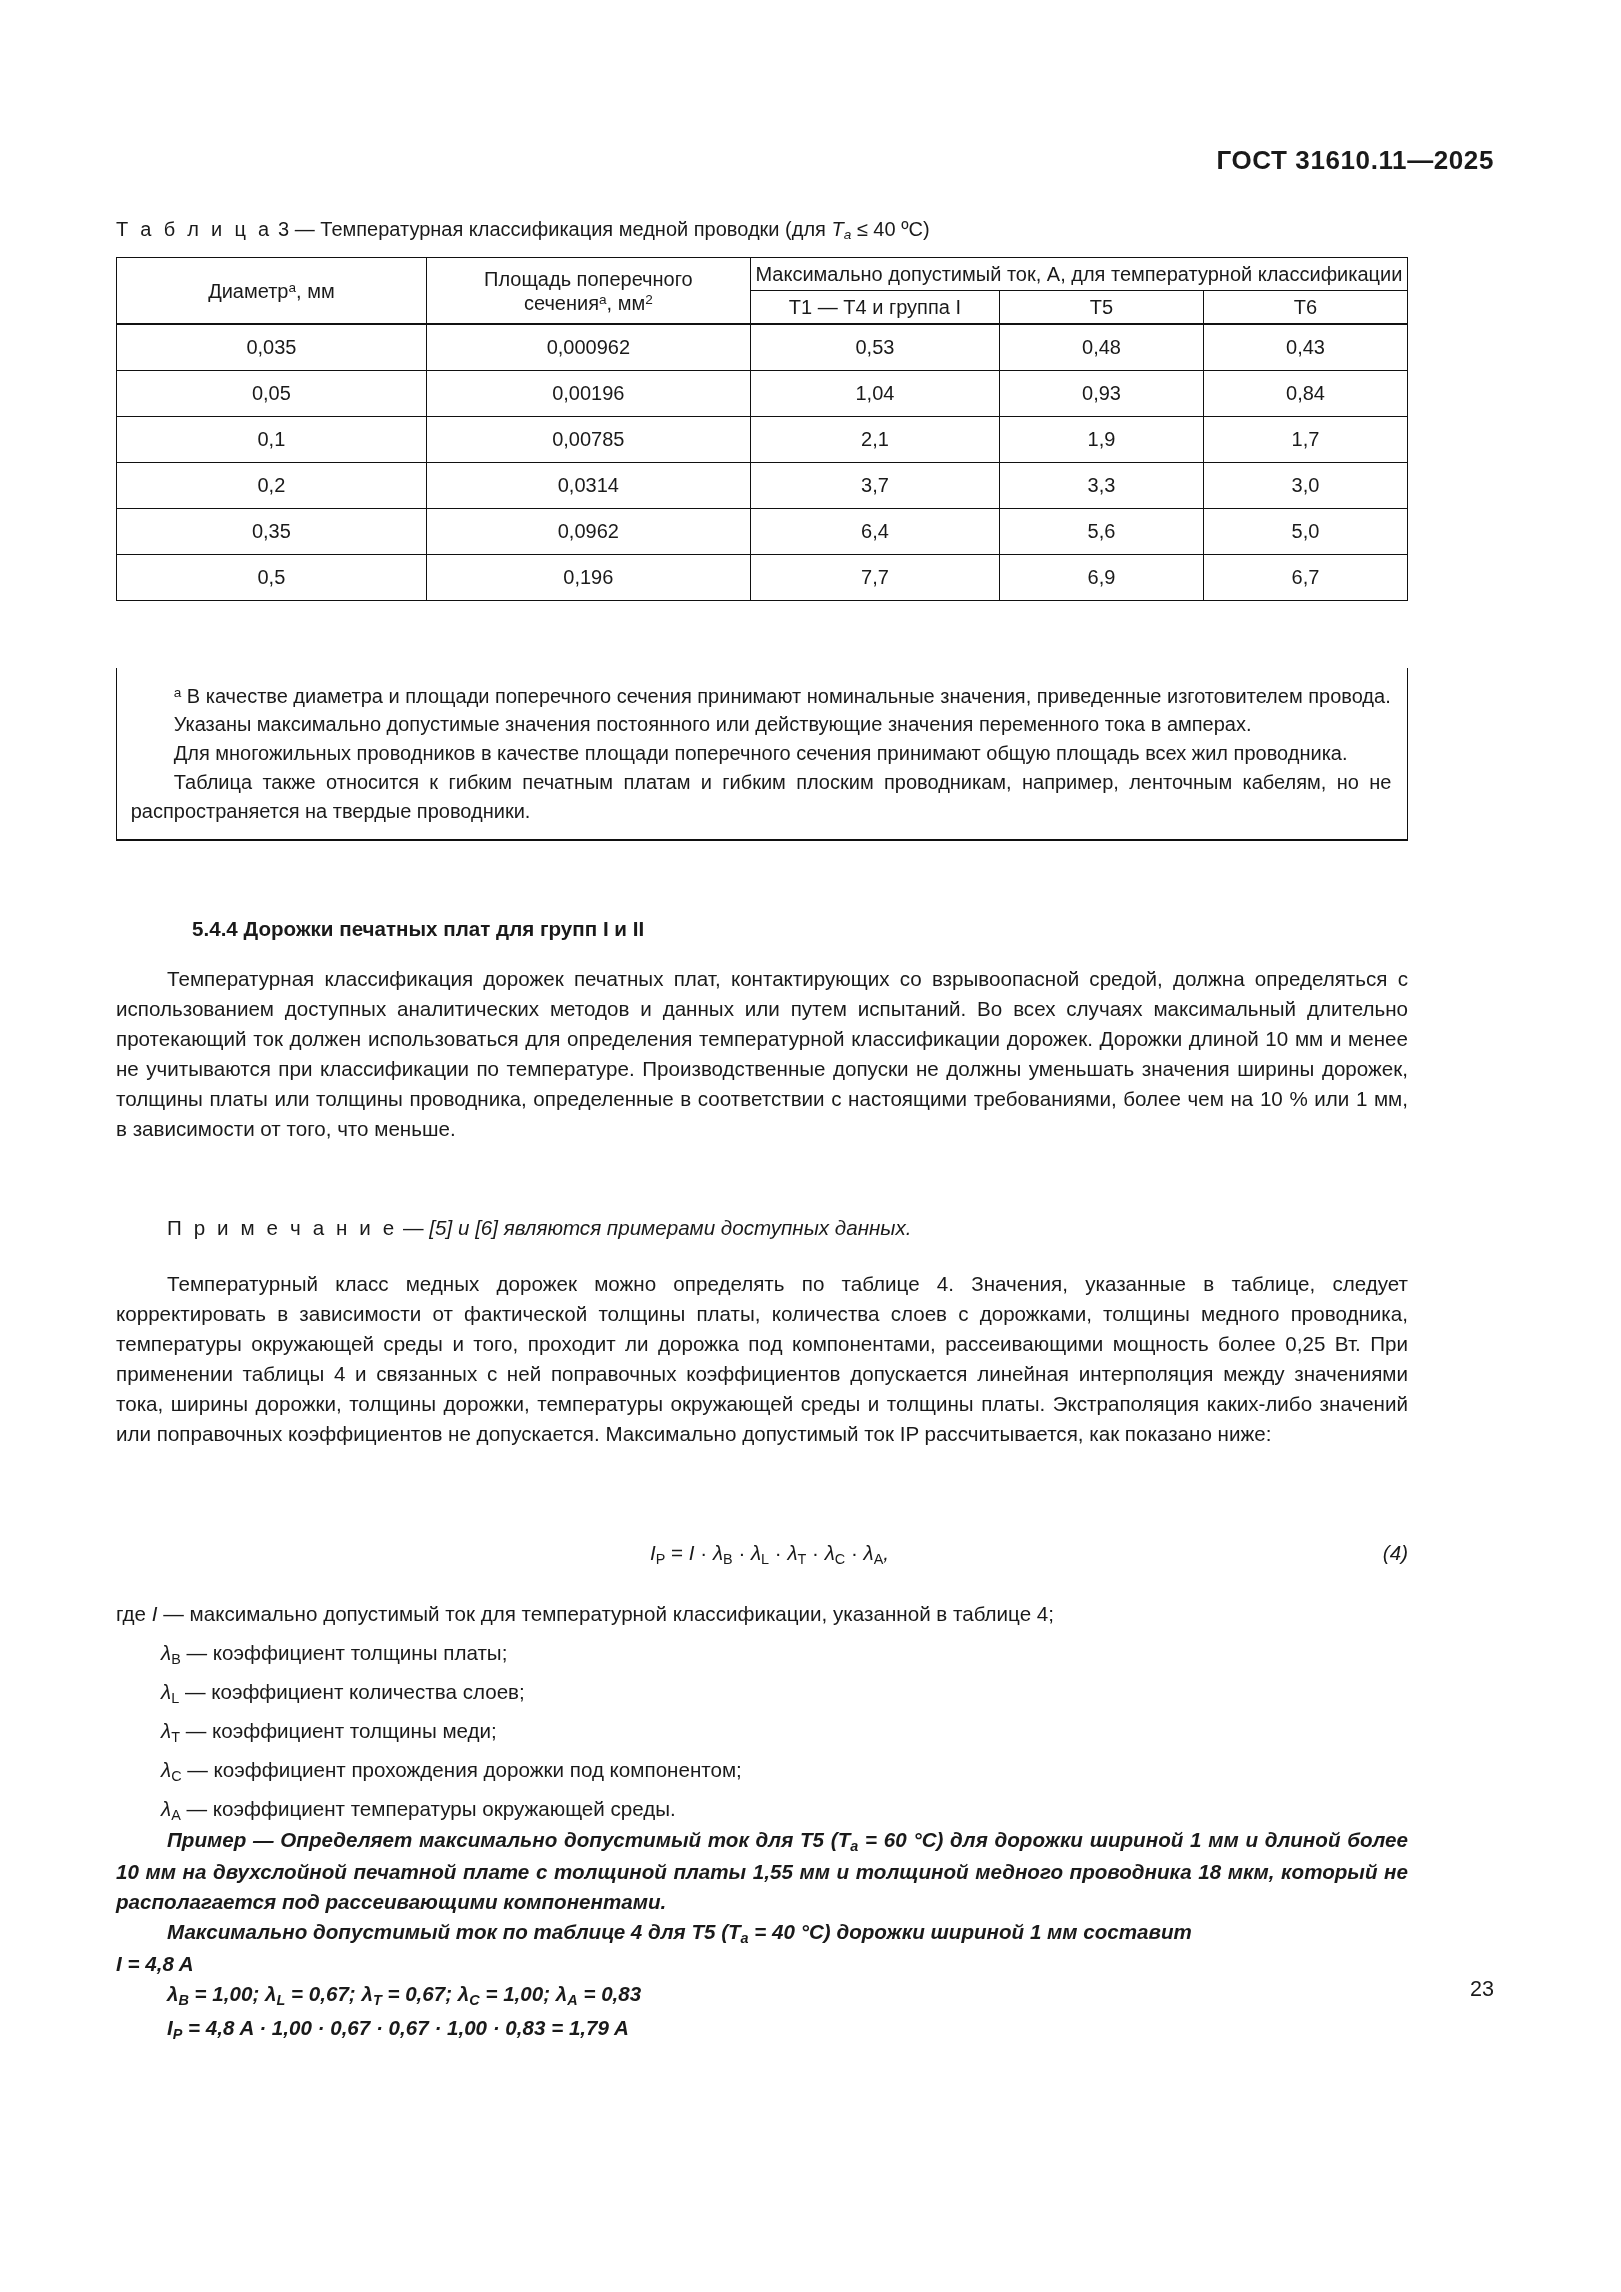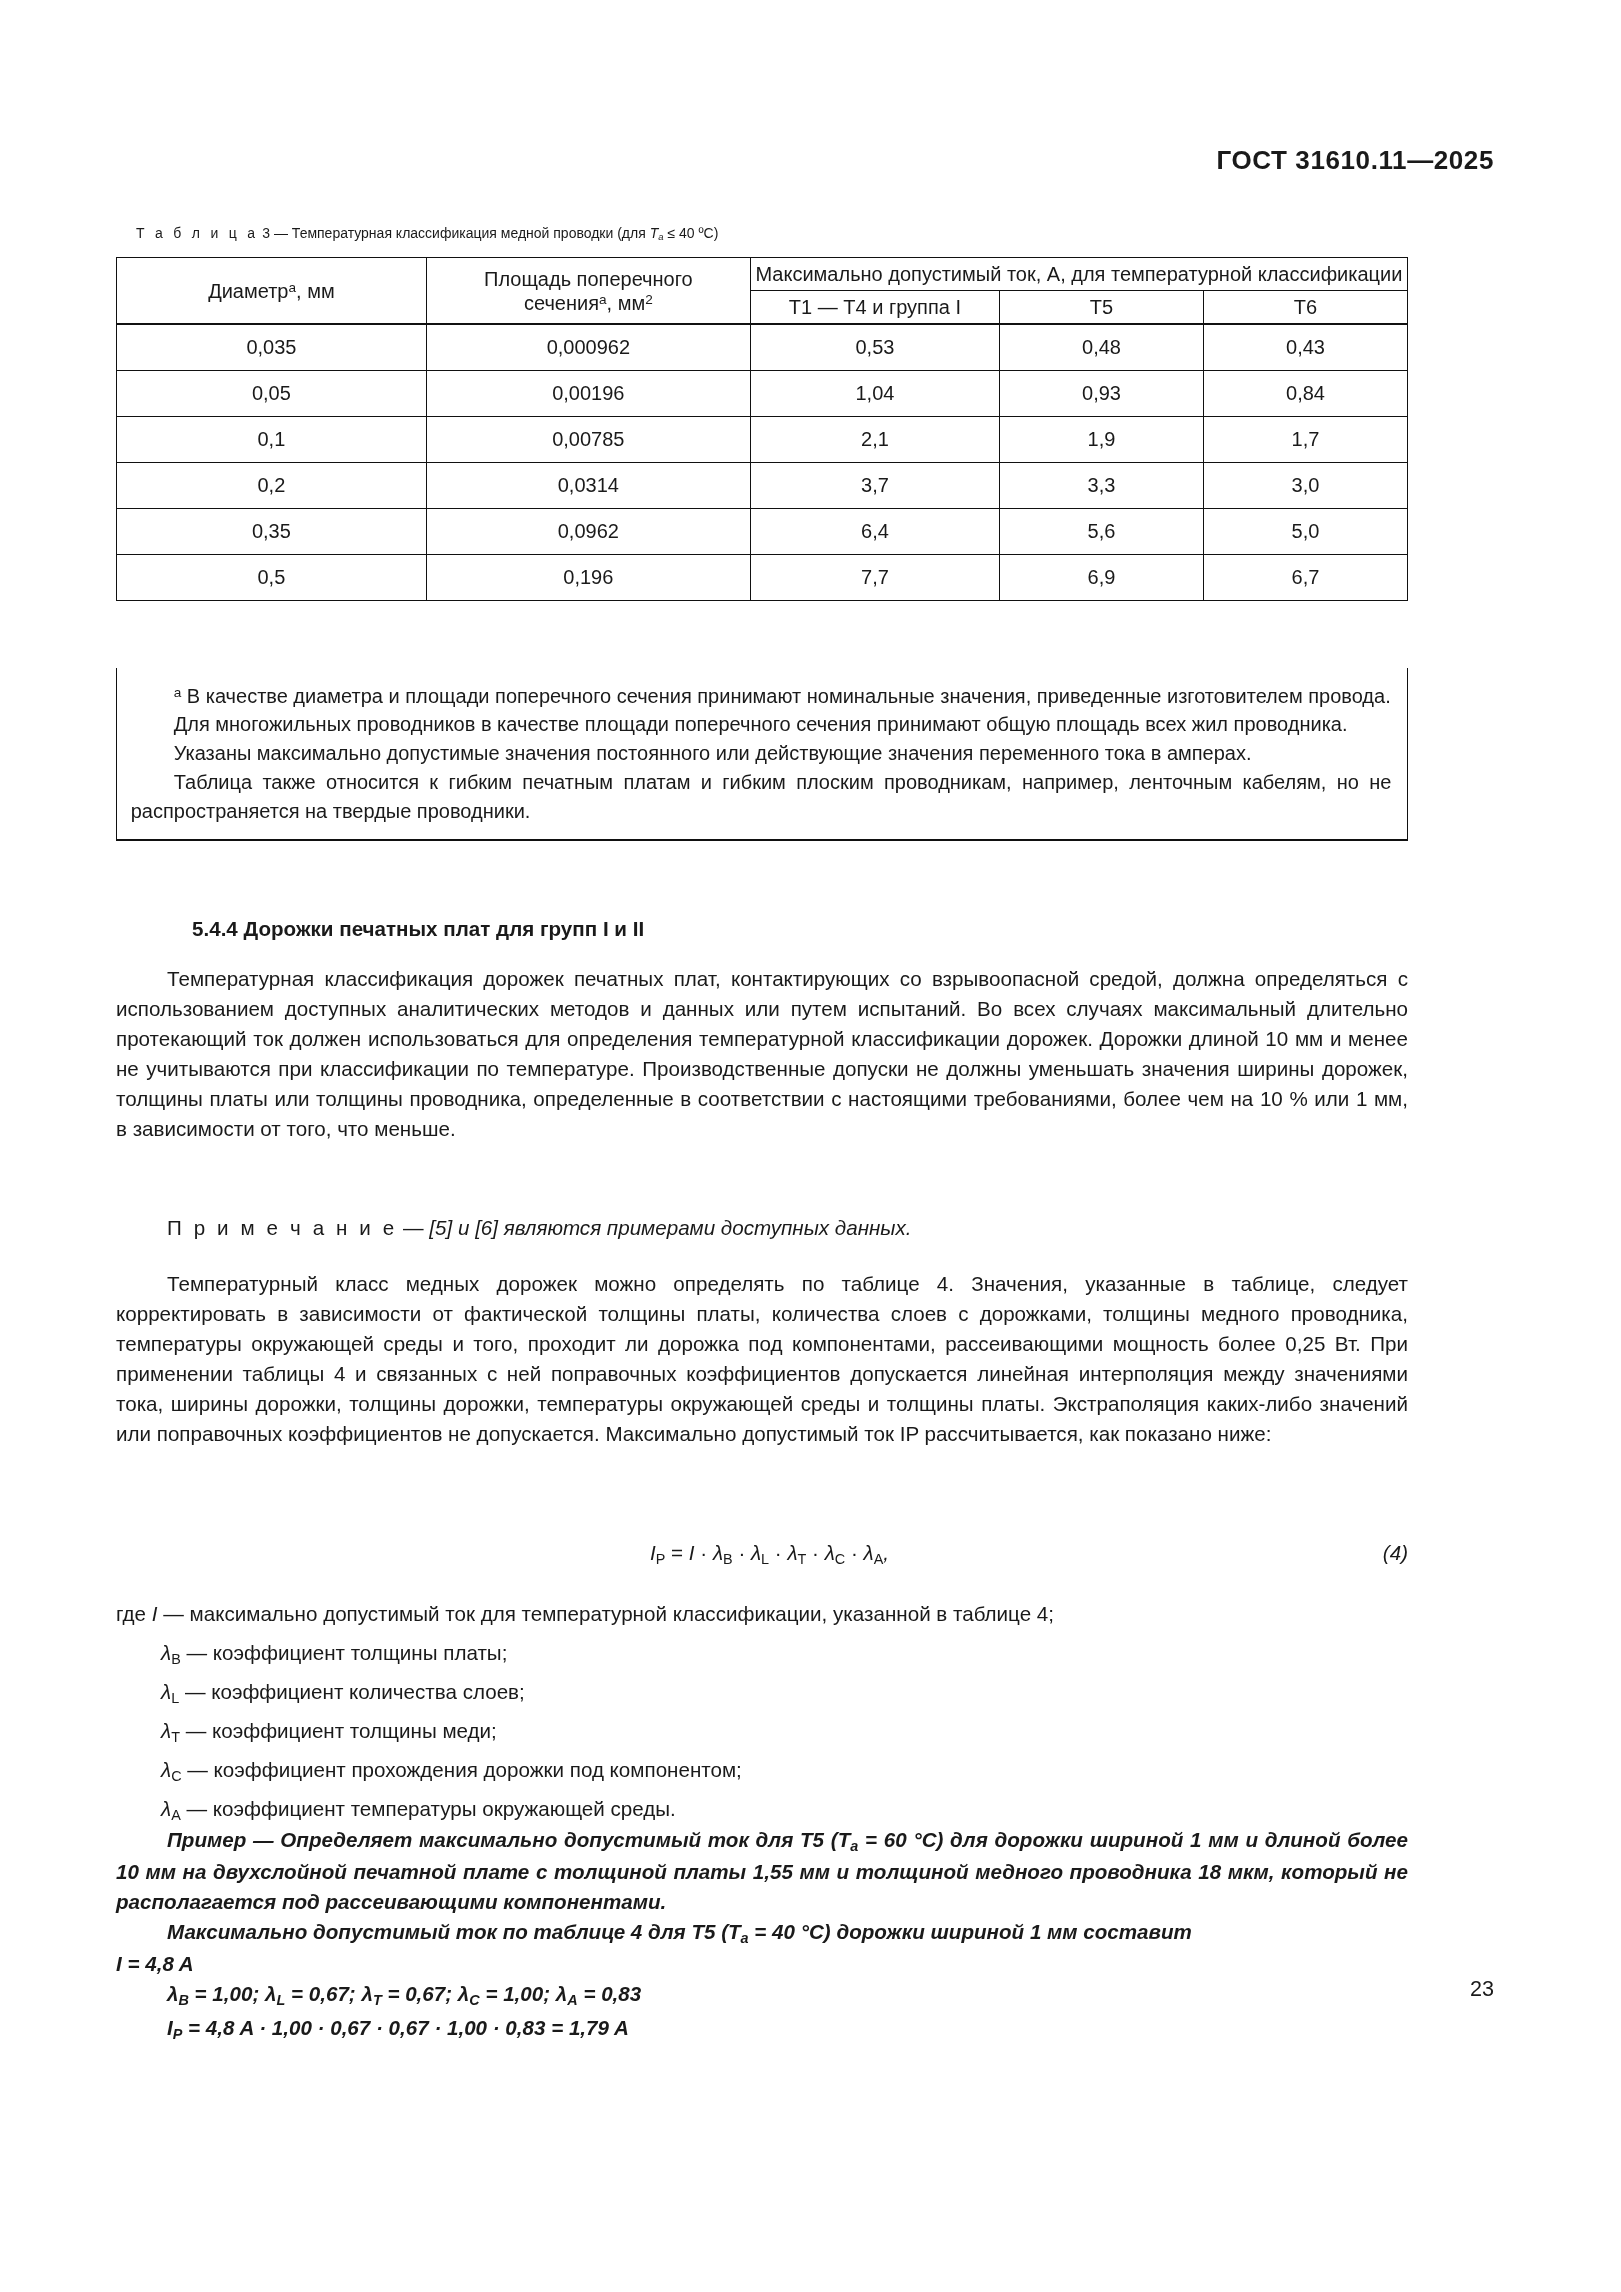--- a/index.html
+++ b/index.html
@@ -31,24 +31,23 @@
     font-size: 26px;
     font-weight: bold;
     letter-spacing: 0.6px;
     white-space: nowrap;
   }
 
   
   .table-caption {
     position: absolute;
     left: 116px;
-    top: 225px;
-    font-size: 14px;
+    top: 218px;
+    font-size: 20px;
     white-space: nowrap;
-    margin-left: 20px;
   }
   .table-caption .spaced { letter-spacing: 3.3px; }
   .ital { font-style: italic; }
   sub.tiny { font-size: 0.68em; vertical-align: -0.25em; font-style: italic;}
   sup.tiny { font-size: 0.68em; vertical-align: 0.45em; }
 
   
   .tbl-wrap {
     position: absolute;
     left: 116px;
@@ -273,22 +272,22 @@
           <td>7,7</td>
           <td>6,9</td>
           <td>6,7</td>
         </tr>
       </tbody>
     </table>
   </div>
 
   <div class="foot-box">
     <p class="first"><sup class="tiny">a</sup> <span>В качестве диаметра и площади поперечного сечения принимают номинальные значения, приведенные изготовителем провода.</span></p>
+    <p>Указаны максимально допустимые значения постоянного или действующие значения переменного тока в амперах.</p>
     <p>Для многожильных проводников в качестве площади поперечного сечения принимают общую площадь всех жил проводника.</p>
-    <p>Указаны максимально допустимые значения постоянного или действующие значения переменного тока в амперах.</p>
     <p>Таблица также относится к гибким печатным платам и гибким плоским проводникам, например, ленточным кабелям, но не распространяется на твердые проводники.</p>
   </div>
 
   <div class="sec-head">5.4.4 Дорожки печатных плат для групп I и II</div>
 
   <div class="body-block" id="para1">
     <p>Температурная классификация дорожек печатных плат, контактирующих со взрывоопасной средой, должна определяться с использованием доступных аналитических методов и данных или путем испытаний. Во всех случаях максимальный длительно протекающий ток должен использоваться для определения температурной классификации дорожек. Дорожки длиной 10 мм и менее не учитываются при классификации по температуре. Производственные допуски не должны уменьшать значения ширины дорожек, толщины платы или толщины проводника, определенные в соответствии с настоящими требованиями, более чем на 10 % или 1 мм, в зависимости от того, что меньше.</p>
   </div>
 
   <div class="body-block" id="note">

